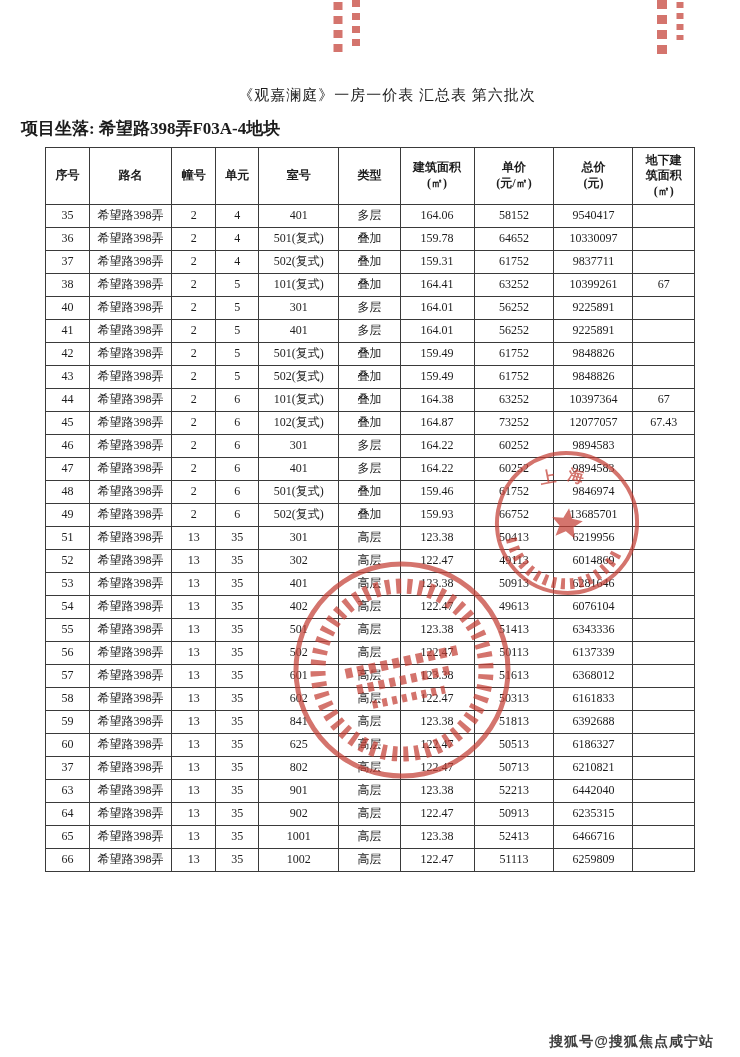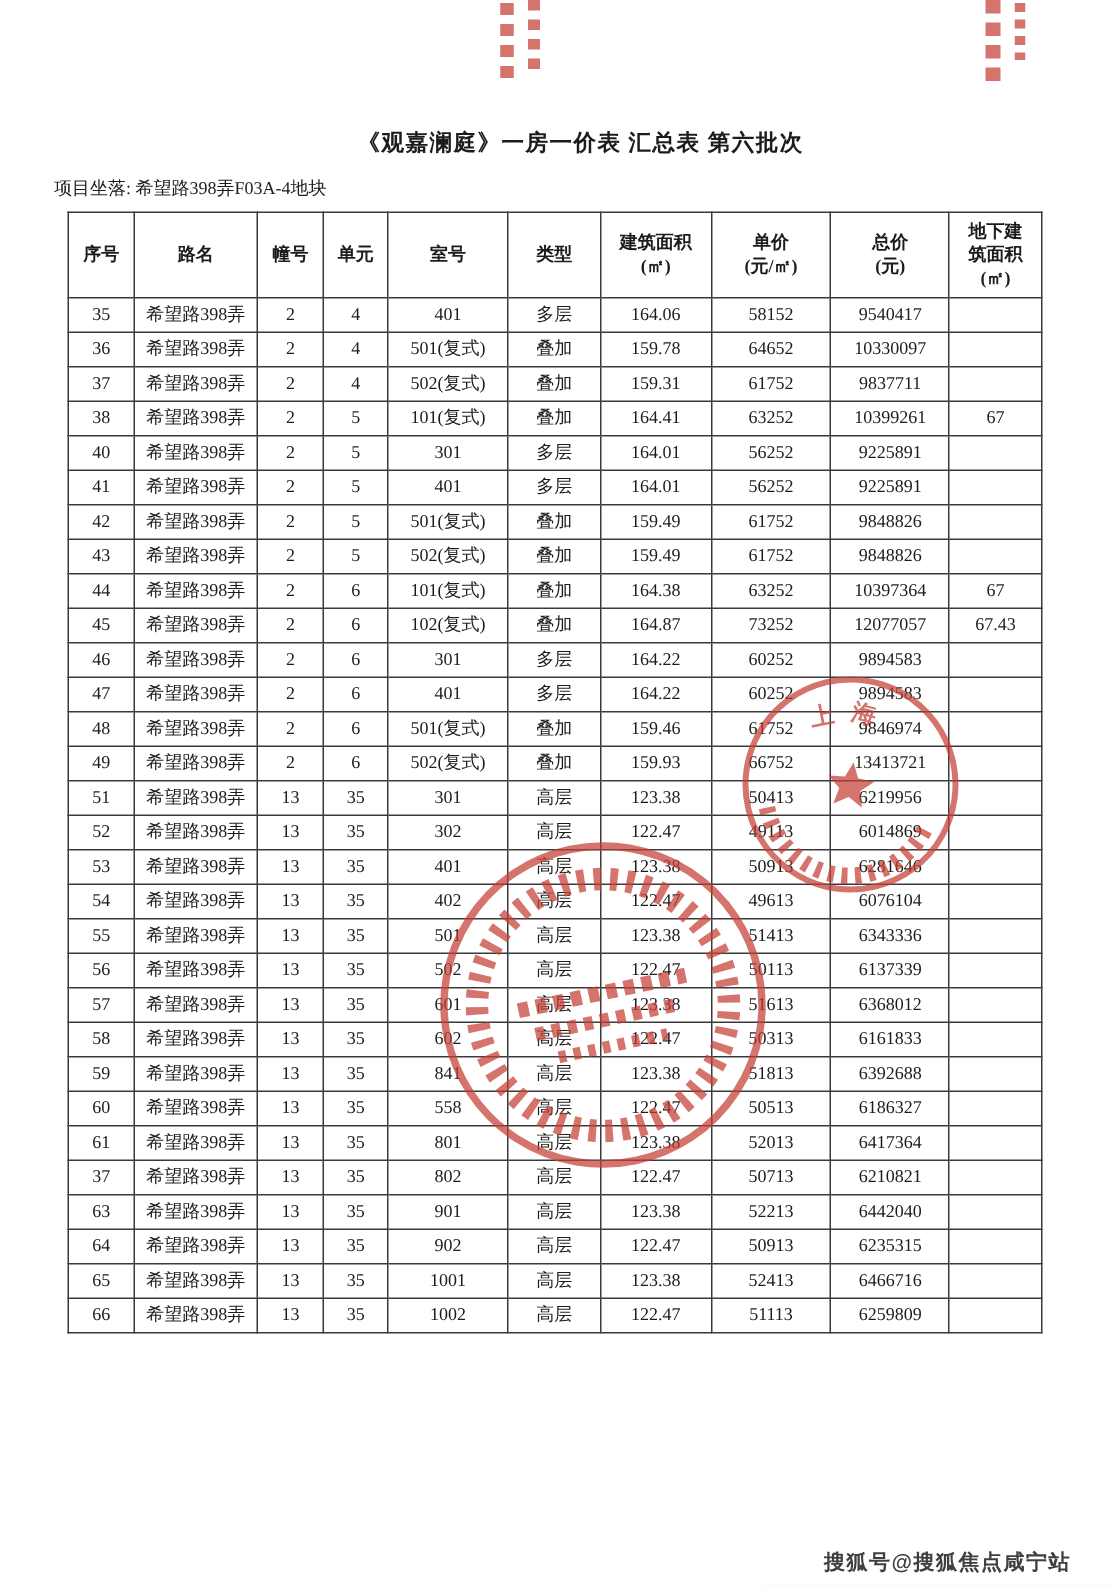--- a/index.html
+++ b/index.html
@@ -10,28 +10,28 @@
     margin:0 auto;
     background:#ffffff;
     overflow:hidden;
     font-family:"Liberation Serif","DejaVu Serif",serif;
     color:#1c1c1c;
   }
   .title{
     padding-top:86px;
     text-align:center;
     font-size:15px;
-    font-weight:bold;
+    font-weight:normal;
     letter-spacing:1px;
     margin-left:34px;
   }
   .subtitle{
-    margin:12px 0 7px 36px;
-    font-size:12px;
-    font-weight:normal;
+    margin:12px 0 7px 21px;
+    font-size:17px;
+    font-weight:bold;
   }
   table.price{
     margin-left:45px;
     width:650px;
     border-collapse:collapse;
     table-layout:fixed;
     font-size:12px;
   }
   table.price th, table.price td{
     border:1px solid #3a3a3a;
@@ -278,21 +278,21 @@
         </tr>
         <tr>
           <td class="c0">49</td>
           <td class="c1">希望路398弄</td>
           <td class="c2">2</td>
           <td class="c3">6</td>
           <td class="c4">502(复式)</td>
           <td class="c5">叠加</td>
           <td class="c6">159.93</td>
           <td class="c7">66752</td>
-          <td class="c8">13413721</td>
+          <td class="c8">13685701</td>
           <td class="c9"></td>
         </tr>
         <tr>
           <td class="c0">51</td>
           <td class="c1">希望路398弄</td>
           <td class="c2">13</td>
           <td class="c3">35</td>
           <td class="c4">301</td>
           <td class="c5">高层</td>
           <td class="c6">123.38</td>
@@ -394,37 +394,25 @@
           <td class="c6">123.38</td>
           <td class="c7">51813</td>
           <td class="c8">6392688</td>
           <td class="c9"></td>
         </tr>
         <tr>
           <td class="c0">60</td>
           <td class="c1">希望路398弄</td>
           <td class="c2">13</td>
           <td class="c3">35</td>
-          <td class="c4">558</td>
+          <td class="c4">625</td>
           <td class="c5">高层</td>
           <td class="c6">122.47</td>
           <td class="c7">50513</td>
           <td class="c8">6186327</td>
-          <td class="c9"></td>
-        </tr>
-        <tr>
-          <td class="c0">61</td>
-          <td class="c1">希望路398弄</td>
-          <td class="c2">13</td>
-          <td class="c3">35</td>
-          <td class="c4">801</td>
-          <td class="c5">高层</td>
-          <td class="c6">123.38</td>
-          <td class="c7">52013</td>
-          <td class="c8">6417364</td>
           <td class="c9"></td>
         </tr>
         <tr>
           <td class="c0">37</td>
           <td class="c1">希望路398弄</td>
           <td class="c2">13</td>
           <td class="c3">35</td>
           <td class="c4">802</td>
           <td class="c5">高层</td>
           <td class="c6">122.47</td>

